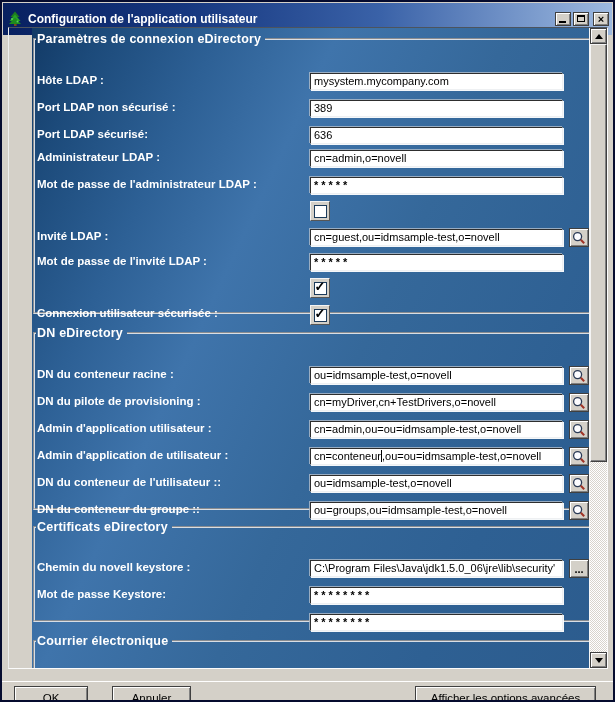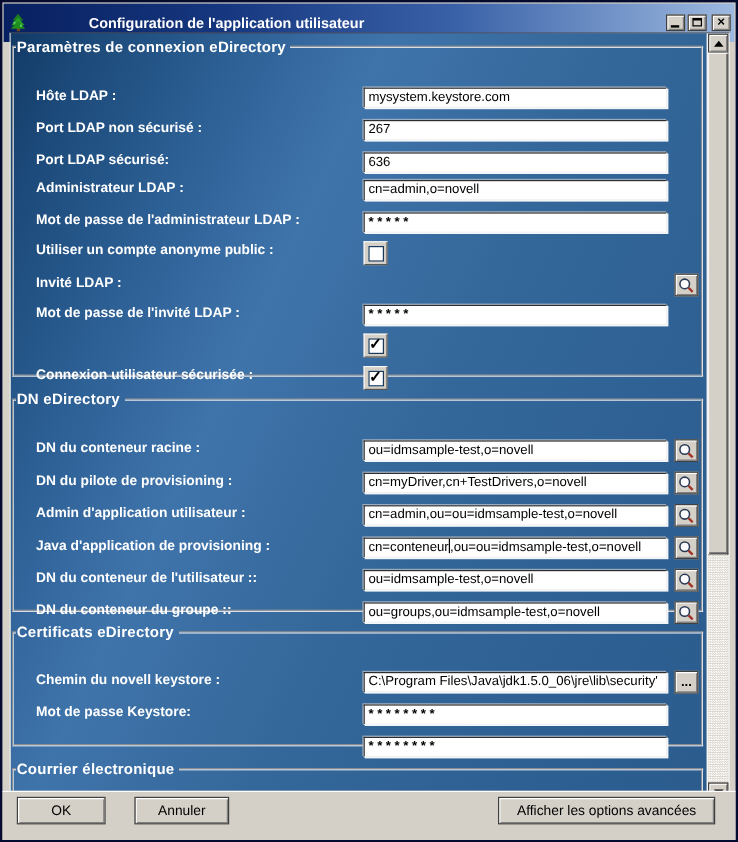--- a/index.html
+++ b/index.html
@@ -6,21 +6,21 @@
   *{box-sizing:border-box;}
   .window{
     position:relative;width:615px;height:702px;
     background:#d4d0c8;border:2px solid #050b2e;
     font-family:"Liberation Sans", sans-serif;overflow:hidden;
   }
   
   .titlebar{
     position:absolute;left:1px;top:1px;width:609px;height:32px;
     background:linear-gradient(90deg,#082060 0%,#16377f 30%,#3a62a8 62%,#9db9e0 100%);
-    display:flex;align-items:center;gap:46px;
+    display:flex;align-items:center;
   }
   .title-icon{width:16px;height:16px;margin-left:4px;flex:none;}
   .title-text{color:#fff;font-weight:bold;font-size:12px;margin-left:5px;white-space:nowrap;}
   .win-buttons{margin-left:auto;margin-right:3px;display:flex;align-items:center;}
   .win-btn{
     width:16px;height:14px;background:#d4d0c8;position:relative;flex:none;
     border:1px solid #404040;
     box-shadow:inset 1px 1px 0 #ffffff, inset -1px -1px 0 #808080;
   }
   .win-btn + .win-btn{margin-left:2px;}
@@ -30,20 +30,21 @@
   .glyph-x{position:absolute;left:0;top:-1px;width:14px;text-align:center;font-size:11px;font-weight:bold;color:#000;line-height:14px;}
   
   .content-frame{
     position:absolute;left:6px;top:25px;width:600px;height:642px;
     border:1px solid;border-color:#4c545e #fbfbfb #fbfbfb #eeeeee;
     display:flex;
   }
   .viewport{
     position:relative;width:580px;height:640px;overflow:hidden;
     background:linear-gradient(115deg,#123a66 0%,#1c4a7a 8%,#2d6095 22%,#3f74ab 36%,#35689a 56%,#2e6093 80%,#2c5c8e 100%);
+    margin-left:23px;
   }
   
   .scrollbar{
     position:relative;width:18px;height:640px;flex:none;background-color:#e9e6e0;
     background-image:conic-gradient(#ffffff 25%, #d8d4cc 25% 50%, #ffffff 50% 75%, #d8d4cc 75%);
     background-size:2px 2px;border-left:1px solid #f6f6f6;
   }
   .sb-btn{
     position:absolute;left:0;width:17px;height:16px;background:#d4d0c8;
     border:1px solid #404040;box-shadow:inset 1px 1px 0 #ffffff, inset -1px -1px 0 #808080;
@@ -64,21 +65,21 @@
   }
   fieldset.grp legend{
     font-weight:bold;color:#ffffff;font-size:12.5px;letter-spacing:.2px;
     margin-left:1px;padding:0 4px 0 1px;line-height:14px;white-space:nowrap;
   }
   .grp1{top:4px;height:282px;}
   .grp2{top:298px;height:184px;}
   .grp3{top:492px;height:102px;}
   .grp4{top:606px;height:110px;}
   
-  .row{position:absolute;left:16px;right:2px;height:20px;}
+  .row{position:absolute;left:0;right:2px;height:20px;}
   .lbl{
     position:absolute;left:2px;top:1px;color:#ffffff;font-weight:bold;font-size:11.5px;
     white-space:nowrap;
   }
   .fld{
     position:absolute;left:275px;top:0;width:253px;height:17px;background:#fff;
     border:1px solid;border-color:#2e2e2e #eef0f2 #eef0f2 #2e2e2e;
     box-shadow:-1px -1px 0 rgba(170,185,200,.85), 1px 1px 0 rgba(255,255,255,.95);
     color:#000;font-size:11px;line-height:15px;padding:0 0 0 3px;
     white-space:nowrap;overflow:hidden;
@@ -96,21 +97,21 @@
     border:1px solid;border-color:#f4f4f4 #565656 #565656 #f4f4f4;
     display:flex;align-items:center;justify-content:center;
   }
   .cb-inner{
     width:13px;height:13px;background:#fff;border:1px solid #1b3a5a;position:relative;
   }
   .cb-mark{display:none;position:absolute;left:0px;top:-3px;font-size:13px;font-weight:bold;color:#000;line-height:13px;}
   .cb-outer.checked .cb-mark{display:block;}
   
   .footer{
-    position:absolute;left:0;bottom:0;width:611px;height:41px;background:#d4d0c8;
+    position:absolute;left:0;bottom:0;width:611px;height:19px;background:#d4d0c8;
     border-top:1px solid #ffffff;
   }
   .btn{
     position:absolute;top:4px;height:23px;background:#d4d0c8;
     border:1px solid #404040;box-shadow:inset 1px 1px 0 #ffffff, inset -1px -1px 0 #808080;
     font-size:11.5px;color:#000;display:flex;align-items:center;justify-content:center;
     font-family:"Liberation Sans", sans-serif;
   }
   .btn-ok{left:12px;width:74px;}
   .btn-cancel{left:110px;width:79px;}
@@ -144,46 +145,46 @@
     </span>
   </div>
 
   <div class="content-frame">
     <div class="viewport">
 
       <fieldset class="grp grp1">
         <legend>Paramètres de connexion eDirectory</legend>
         <div class="row" style="top:27px">
           <span class="lbl">Hôte LDAP :</span>
-          <div class="fld">mysystem.keystore.com</div>
+          <div class="fld">mysystem.mycompany.com</div>
         </div>
         <div class="row" style="top:54px">
           <span class="lbl">Port LDAP non sécurisé :</span>
-          <div class="fld">267</div>
+          <div class="fld">389</div>
         </div>
         <div class="row" style="top:81px">
           <span class="lbl">Port LDAP sécurisé:</span>
           <div class="fld">636</div>
         </div>
         <div class="row" style="top:104px">
           <span class="lbl">Administrateur LDAP :</span>
           <div class="fld">cn=admin,o=novell</div>
         </div>
         <div class="row" style="top:131px">
           <span class="lbl">Mot de passe de l'administrateur LDAP :</span>
           <div class="fld password">*****</div>
         </div>
         <div class="row" style="top:156px">
-          <span class="lbl">Utiliser un compte anonyme public :</span>
           <span class="cb-outer">
             <span class="cb-inner"></span>
           </span>
         </div>
         <div class="row" style="top:183px">
           <span class="lbl">Invité LDAP :</span>
+          <div class="fld">cn=guest,ou=idmsample-test,o=novell</div>
           <button class="side-btn">
             <svg width="14" height="14" viewBox="0 0 14 14">
               <circle cx="5.6" cy="5.6" r="4" fill="#fcfcff" stroke="#2a3a55" stroke-width="1.3"></circle>
               <line x1="8.8" y1="8.8" x2="12.2" y2="12.2" stroke="#a03325" stroke-width="2"></line>
             </svg>
           </button>
         </div>
         <div class="row" style="top:208px">
           <span class="lbl">Mot de passe de l'invité LDAP :</span>
           <div class="fld password">*****</div>
@@ -231,21 +232,21 @@
           <span class="lbl">Admin d'application utilisateur :</span>
           <div class="fld">cn=admin,ou=ou=idmsample-test,o=novell</div>
           <button class="side-btn">
             <svg width="14" height="14" viewBox="0 0 14 14">
               <circle cx="5.6" cy="5.6" r="4" fill="#fcfcff" stroke="#2a3a55" stroke-width="1.3"></circle>
               <line x1="8.8" y1="8.8" x2="12.2" y2="12.2" stroke="#a03325" stroke-width="2"></line>
             </svg>
           </button>
         </div>
         <div class="row" style="top:108px">
-          <span class="lbl">Java d'application de provisioning :</span>
+          <span class="lbl">Admin d'application de utilisateur :</span>
           <div class="fld"><span>cn=conteneur</span><span class="caret"></span><span>,ou=ou=idmsample-test,o=novell</span></div>
           <button class="side-btn">
             <svg width="14" height="14" viewBox="0 0 14 14">
               <circle cx="5.6" cy="5.6" r="4" fill="#fcfcff" stroke="#2a3a55" stroke-width="1.3"></circle>
               <line x1="8.8" y1="8.8" x2="12.2" y2="12.2" stroke="#a03325" stroke-width="2"></line>
             </svg>
           </button>
         </div>
         <div class="row" style="top:135px">
           <span class="lbl">DN du conteneur de l'utilisateur ::</span>

